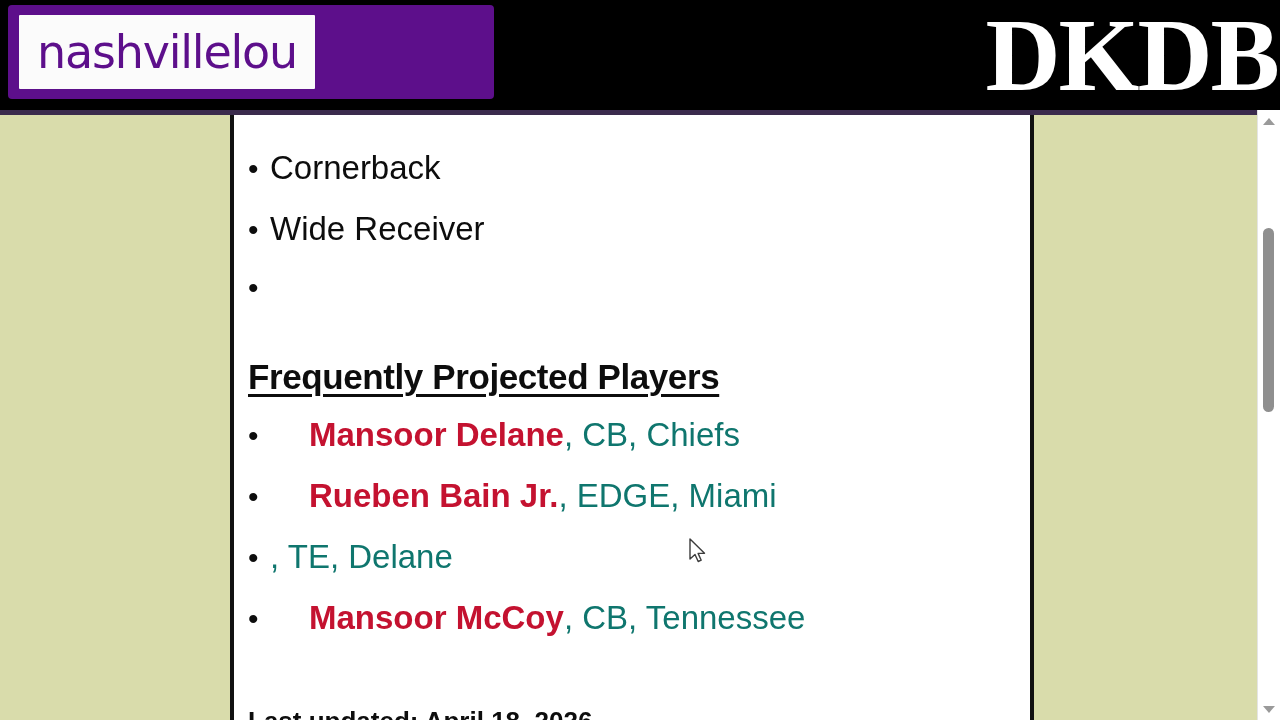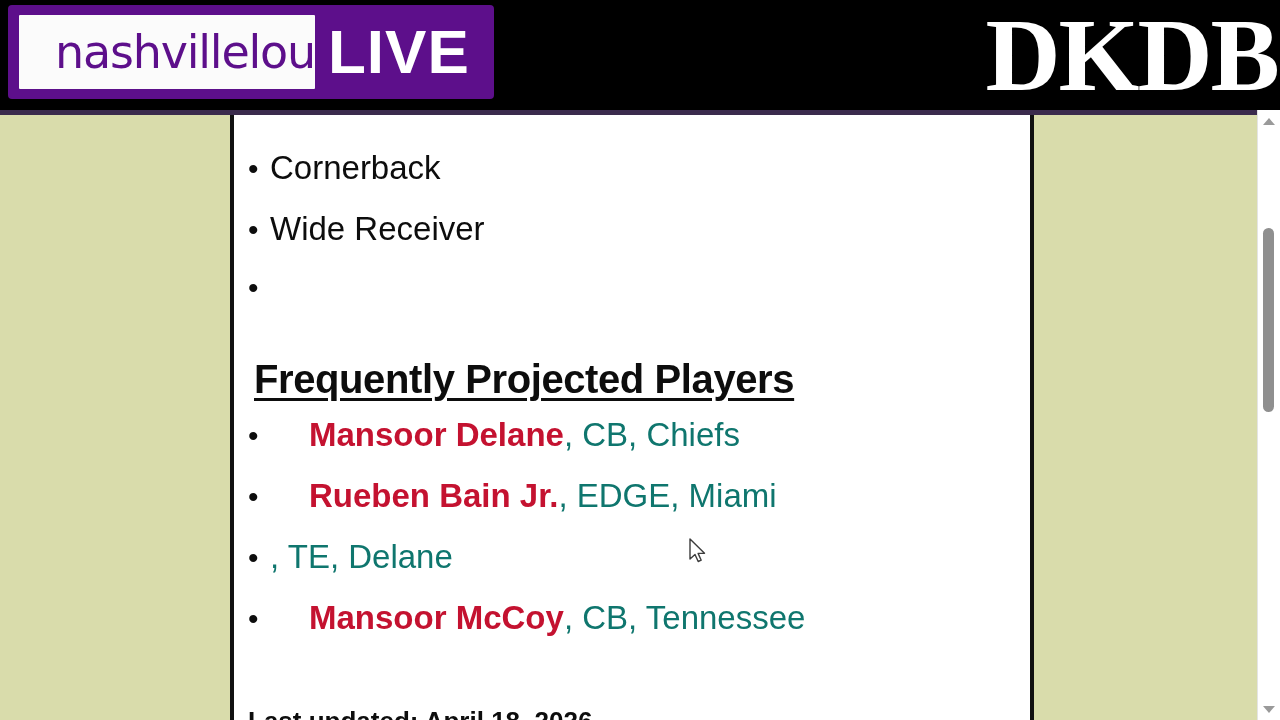--- a/index.html
+++ b/index.html
@@ -34,21 +34,21 @@
     display: flex;
     align-items: center;
   }
   .logo-inner {
     position: absolute;
     left: 11px; top: 10px;
     width: 296px; height: 74px;
     background: #fbfbfb;
     display: flex;
     align-items: center;
-    justify-content: flex-end;
+    justify-content: center;
     border-radius: 1px;
   }
   .logo-word {
     color: #5d0f8b;
     font-size: 46px;
     font-weight: 400;
     letter-spacing: -1.2px;
     line-height: 1;
     font-family: "DejaVu Sans", sans-serif;
   }
@@ -120,30 +120,29 @@
     flex: 0 0 auto;
   }
 
   .pos-item-1 { position: absolute; left: 14px; top: 36px; }
   .pos-item-2 { position: absolute; left: 14px; top: 97px; }
   .pos-item-3 { position: absolute; left: 14px; top: 158px; }
 
   .section-heading {
     position: absolute;
     left: 14px; top: 242px;
-    font-size: 40px;
+    font-size: 35px;
     font-weight: 700;
     color: #0d0d0d;
     text-decoration: underline;
     text-underline-offset: 5px;
     text-decoration-thickness: 3px;
     letter-spacing: -0.4px;
     white-space: nowrap;
     font-family: "Liberation Sans", sans-serif;
-    margin-left: 6px;
   }
 
   .player-row {
     position: absolute;
     left: 14px;
     display: flex;
     align-items: baseline;
     font-size: 33px;
     line-height: 1;
     white-space: nowrap;
@@ -225,21 +224,20 @@
 </style>
 </head>
 <body>
 
 <div class="topbar">
 
   <div class="logo-box">
     <div class="logo-inner">
       <span class="logo-word">nashvillelou</span>
     </div>
-    <span class="logo-live">LIVE</span>
   </div>
 
   <div class="network-mark">DKDB</div>
 </div>
 
 <div class="viewport">
   <div class="purple-edge"></div>
 
   <div class="page-column">
 

